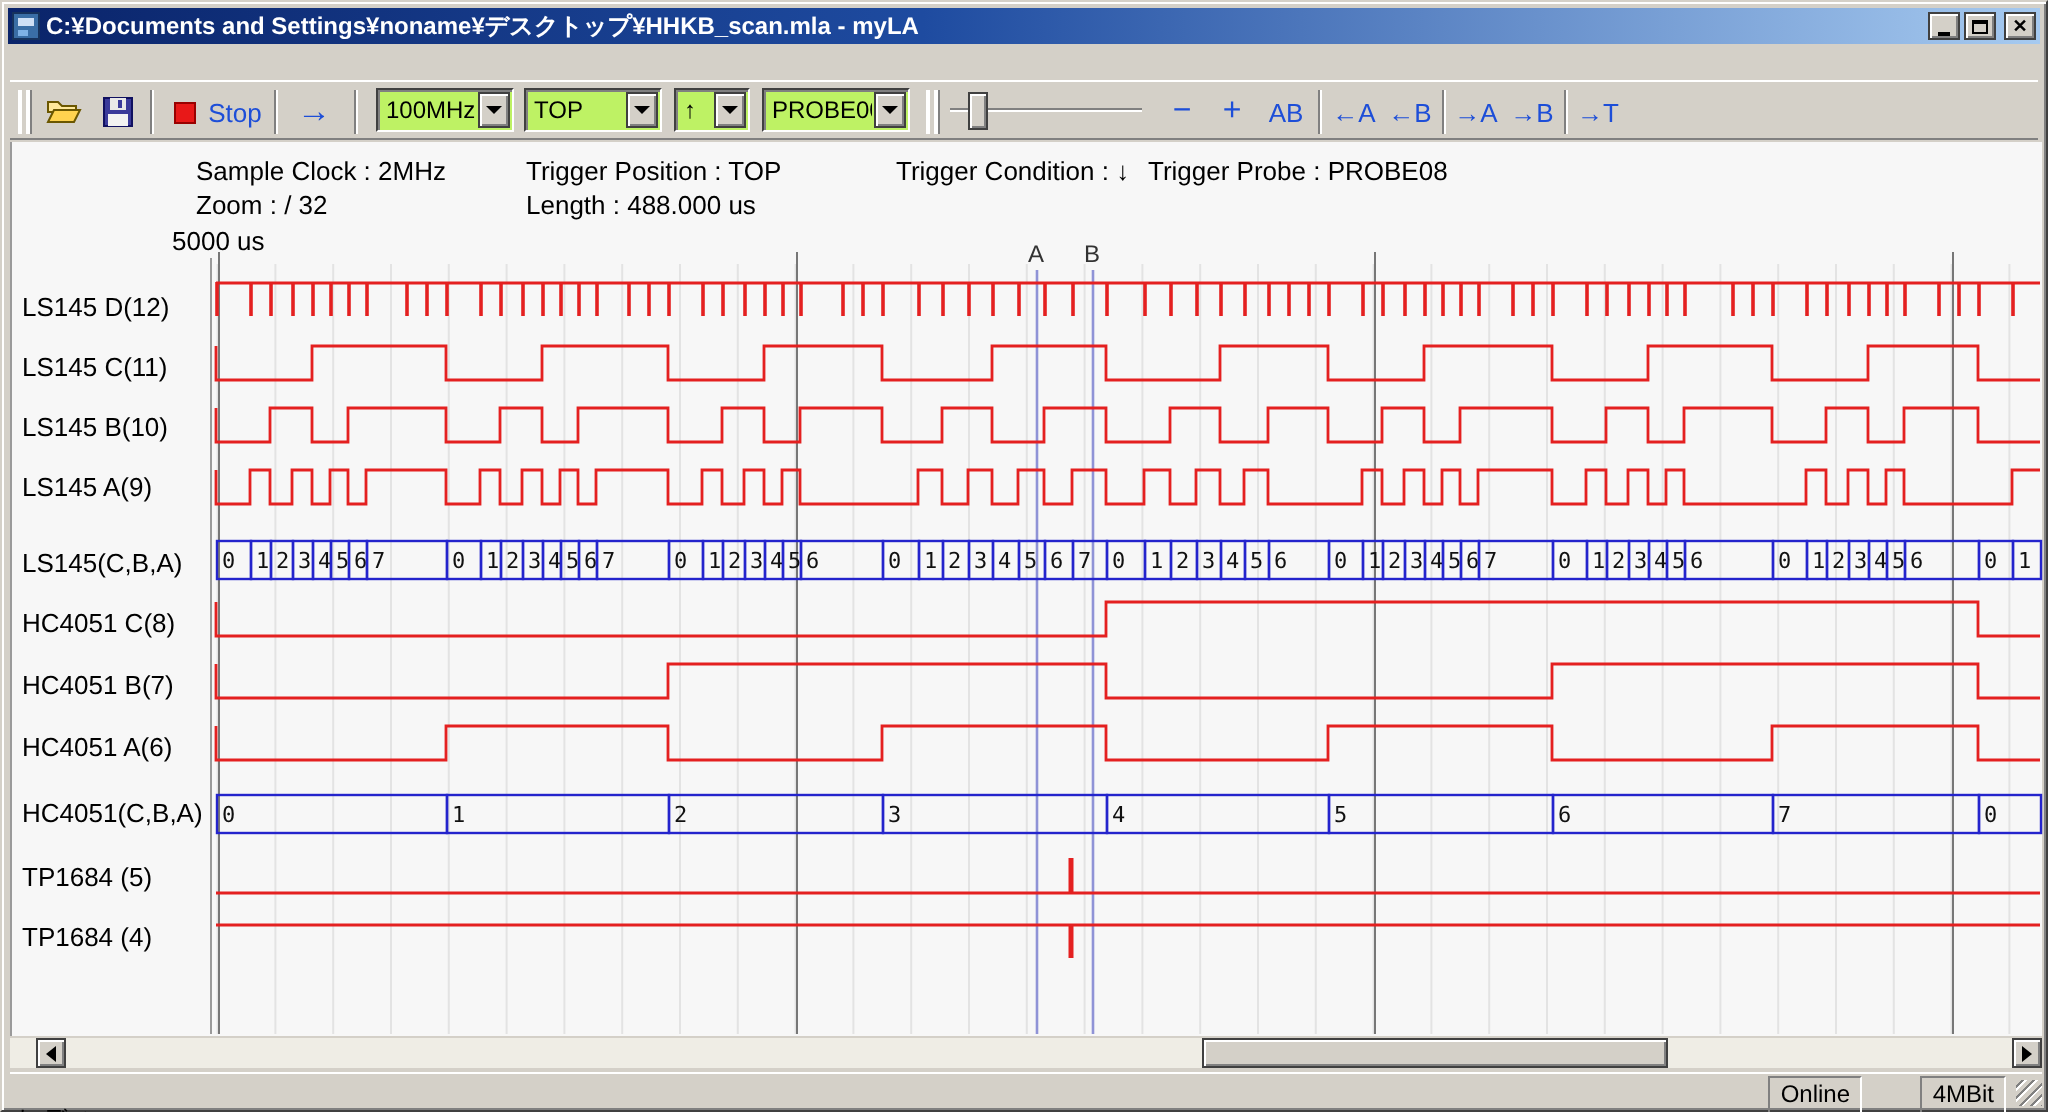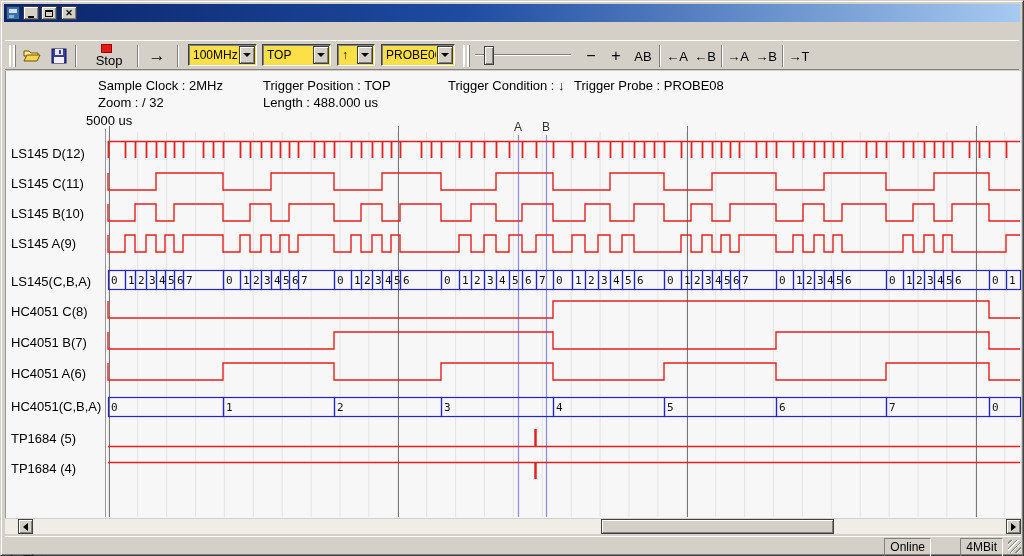--- a/index.html
+++ b/index.html
@@ -29,23 +29,23 @@
   .menu-item { padding:1px 7px; margin-right:6px; white-space:nowrap; }
   
   .toolbar { position:absolute; left:4px; top:39px; right:4px; height:30px;
     border-top:1px solid #fff; border-bottom:1px solid #808080; }
   .tb-grip { position:absolute; top:4px; width:6px; height:22px;
     border-left:2px solid #fff; box-shadow:-1px 0 0 #808080 inset; }
   .tb-grip::before { content:""; position:absolute; left:2px; top:0; width:2px; height:22px;
     background:#fff; box-shadow:1px 0 0 #808080; }
   .tb-sep { position:absolute; top:4px; width:2px; height:22px; background:#808080; border-right:1px solid #fff; }
   .tb-btn { position:absolute; top:3px; height:24px; display:flex; align-items:center; justify-content:center;
-    font-size:13px; color:#000000;flex-direction:column; }
+    font-size:13px; color:#1d4ed8; }
   .stop-square { width:11px; height:11px; background:#e81818; border:1px solid #900; margin-right:6px; }
-  .combo { position:absolute; top:3px; height:22px; background:#fde047;
+  .combo { position:absolute; top:3px; height:22px; background:#bef264;
     border:1px solid #404040; border-right-color:#fff; border-bottom-color:#fff;
     box-shadow: inset 1px 1px 0 #808080, 1px 1px 0 #d4d0c8;
     display:flex; align-items:center; font-size:12px; }
   .combo .val { flex:1; padding-left:4px; white-space:nowrap; overflow:hidden; }
   .combo .drop { width:16px; height:18px; margin:1px; background:#d4d0c8;
     border:1px solid #404040; box-shadow: inset 1px 1px 0 #fff, inset -1px -1px 0 #808080;
     display:flex; align-items:center; justify-content:center; }
   .drop-arrow { width:0; height:0; border-left:4px solid transparent; border-right:4px solid transparent; border-top:4px solid #000; }
   .slider-track { position:absolute; top:13px; height:2px; background:#808080; border-bottom:1px solid #fff; }
   .slider-thumb { position:absolute; top:5px; width:10px; height:19px; background:#d4d0c8;
@@ -76,20 +76,21 @@
     background:repeating-linear-gradient(135deg, transparent 0 2px, #808080 2px 3px, #fff 3px 4px); }
   .icon-open, .icon-save { width:18px; height:16px; }
 </style>
 </head>
 <body>
 
 <div class="window">
 
   <div class="titlebar">
     <div class="title-icon"></div>
+    <div class="title-text">C:¥Documents and Settings¥noname¥デスクトップ¥HHKB_scan.mla - myLA</div>
     <div class="winbtn">
         <div class="glyph-min"></div>
       </div>
     <div class="winbtn">
         <div class="glyph-max"></div>
       </div>
     <div class="winbtn close">
         <span>✕</span>
       </div>
   </div>

